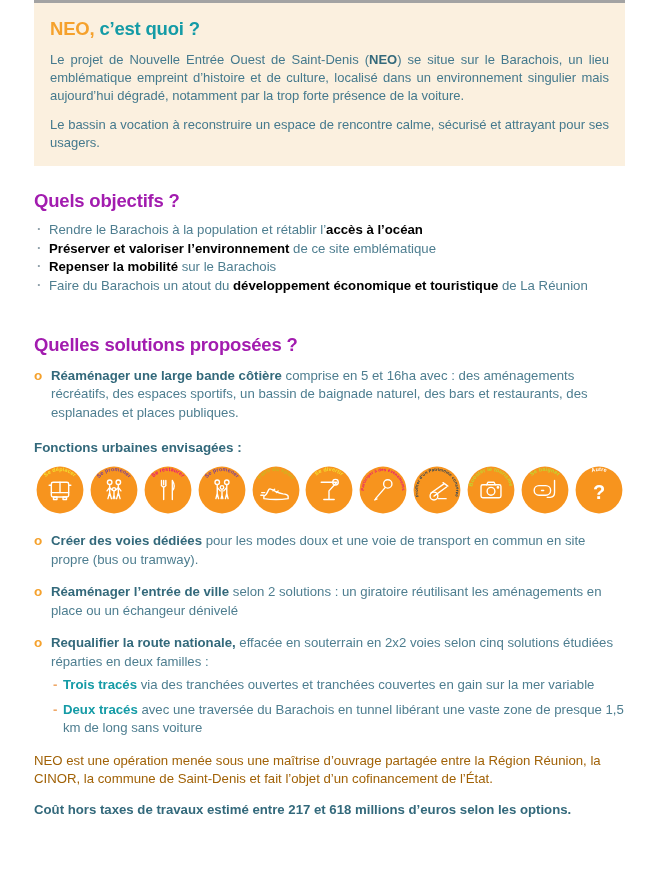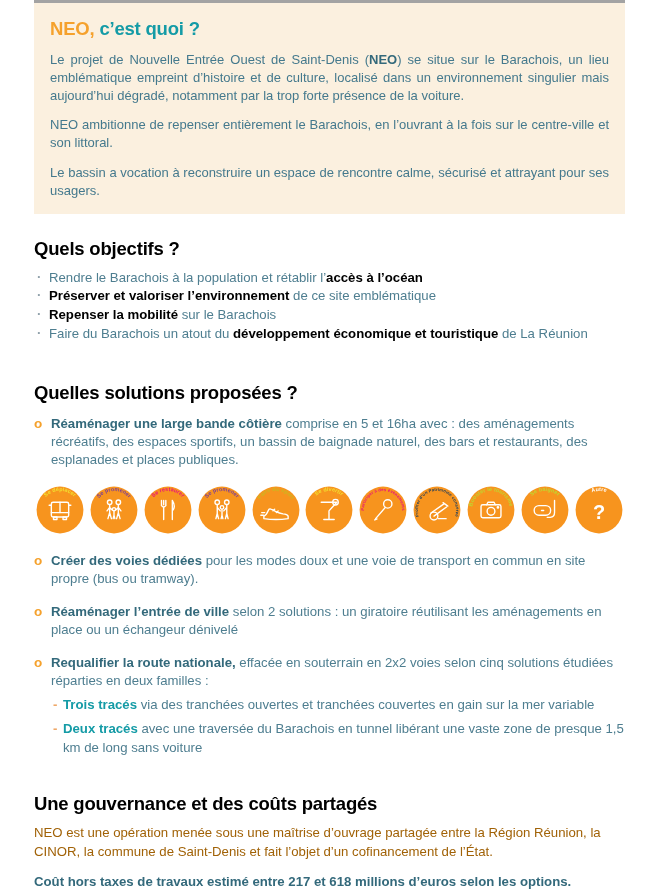--- a/index.html
+++ b/index.html
@@ -15,21 +15,21 @@
   }
   .doc-title{font-size:18.5px;font-weight:bold;margin:6px 0 11px 0;letter-spacing:-0.2px;}
   .doc-title .orange{color:#F5A12C;}
   .doc-title .teal{color:#149BA6;}
   .intro-box p{
     font-size:13px;line-height:1.37;text-align:justify;margin:0 0 12px 0;color:#44798D;
   }
   .intro-box b{color:#33697B;}
   
   h2{
-    color:#000000;font-size:18.5px;font-weight:bold;margin:0;letter-spacing:-0.2px;
+    color:#a21caf;font-size:18.5px;font-weight:bold;margin:0;letter-spacing:-0.2px;
   }
   .h2-obj{margin:24px 0 9px 0;}
   .h2-sol{margin:38px 0 11px 0;}
   .h2-gov{margin:36px 0 9px 0;}
   
   .obj-list{list-style:none;margin:0;padding:0;font-size:13.2px;line-height:1.42;}
   .obj-list li{position:relative;padding-left:15px;color:#4E7E90;}
   .obj-list b{color:#000000;}
   .dot{position:absolute;left:3px;top:-1px;color:#8FA0AA;font-weight:bold;}
   
@@ -56,41 +56,41 @@
 </head>
 <body>
 
 <div class="page">
 
   <div class="intro-box">
     <div class="doc-title">
       <span class="orange">NEO,</span><span class="teal"> c’est quoi ?</span>
     </div>
     <p><span>Le projet de Nouvelle Entrée Ouest de Saint-Denis (</span><b>NEO</b><span>) se situe sur le Barachois, un lieu emblématique empreint d’histoire et de culture, localisé dans un environnement singulier mais aujourd’hui dégradé, notamment par la trop forte présence de la voiture.</span></p>
-    <p>NEO ambitionne de repenser entièrement le Barachois, en l’ouvrant à la fois sur le centre-ville et son littoral.</p>
     <p>Le bassin a vocation à reconstruire un espace de rencontre calme, sécurisé et attrayant pour ses usagers.</p>
   </div>
 
   <div class="content">
 
     <h2 class="h2-obj">Quels objectifs ?</h2>
     <ul class="obj-list">
       <li><span class="dot">·</span><span>Rendre le Barachois à la population et rétablir l’</span><b>accès à l’océan</b><span></span></li>
       <li><span class="dot">·</span><span></span><b>Préserver et valoriser l’environnement</b><span> de ce site emblématique</span></li>
       <li><span class="dot">·</span><span></span><b>Repenser la mobilité</b><span> sur le Barachois</span></li>
       <li><span class="dot">·</span><span>Faire du Barachois un atout du </span><b>développement économique et touristique</b><span> de La Réunion</span></li>
     </ul>
 
     <h2 class="h2-sol">Quelles solutions proposées ?</h2>
 
     <div class="sol">
       <span class="ring">o</span>
       <b class="lead">Réaménager une large bande côtière</b><span> comprise en 5 et 16ha avec : des aménagements récréatifs, des espaces sportifs, un bassin de baignade naturel, des bars et restaurants, des esplanades et places publiques.</span>
     </div>
 
+    <div class="fn-label">Fonctions urbaines envisagées :</div>
 
     <div class="icons-row">
 
       <div class="fn">
         <svg viewBox="0 0 60 60" width="52" height="52">
           <circle class="disc" cx="30" cy="30" r="27"></circle>
           <path id="arc0" class="arcpath" d="M9.3,37.5 A22,22 0 1 1 50.7,37.5"></path>
           <text class="arct" fill="#F2E02F"><textPath href="#arc0" startOffset="50%" text-anchor="middle">Se déplacer</textPath></text>
           <g class="glyph">
             <rect x="20" y="21" width="20" height="17" rx="2"></rect>
@@ -254,19 +254,18 @@
         <span class="dash">-</span>
         <b class="tealb">Trois tracés</b><span> via des tranchées ouvertes et tranchées couvertes en gain sur la mer variable</span>
       </div>
       <div class="sub">
         <span class="dash">-</span>
         <b class="tealb">Deux tracés</b><span> avec une traversée du Barachois en tunnel libérant une vaste zone de presque 1,5 km de long sans voiture</span>
       </div>
     </div>
 
     <div class="gov">
-      <h2 class="h2-gov">Une gouvernance et des coûts partagés</h2>
       <p>NEO est une opération menée sous une maîtrise d’ouvrage partagée entre la Région Réunion, la CINOR, la commune de Saint-Denis et fait l’objet d’un cofinancement de l’État.</p>
       <p class="cost">Coût hors taxes de travaux estimé entre 217 et 618 millions d’euros selon les options.</p>
     </div>
 
   </div>
 </div>
 
 </body></html>

